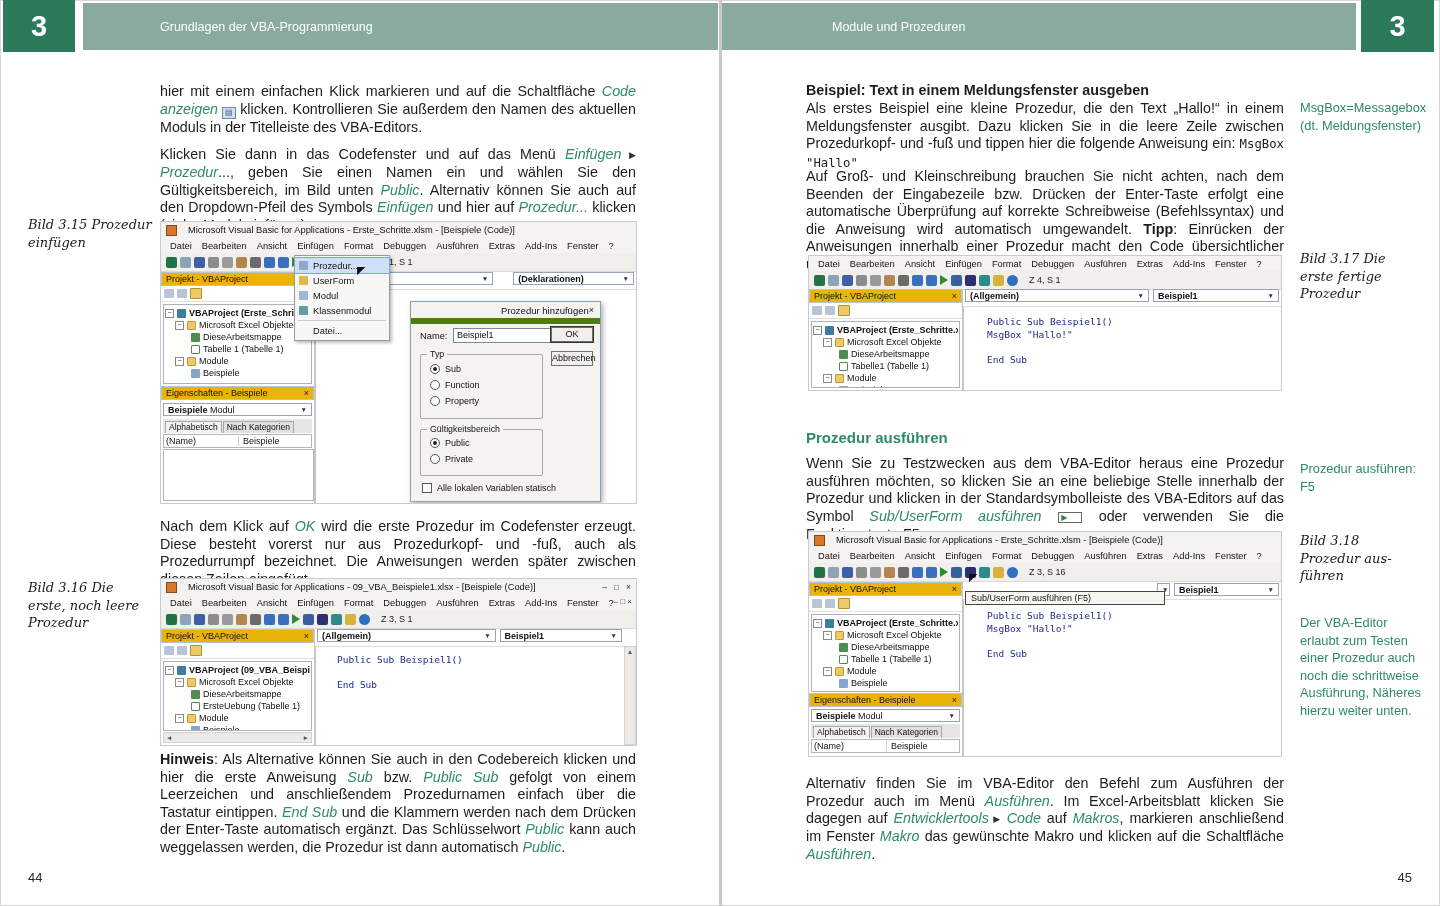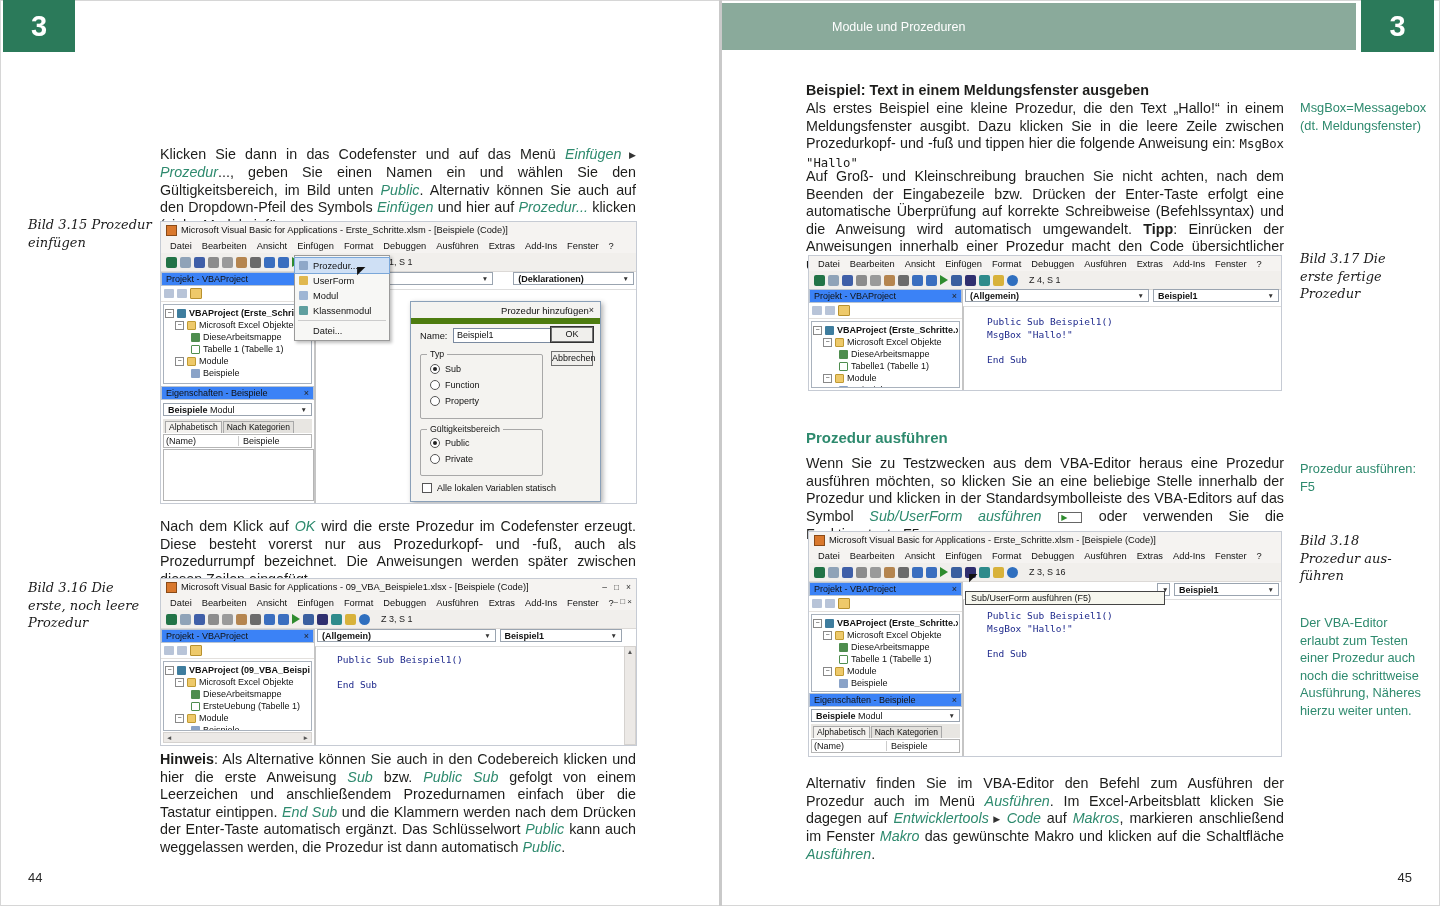--- a/index.html
+++ b/index.html
@@ -18,30 +18,30 @@
   .seg-arrow{font-size:9px;color:#333;vertical-align:1.5px;}
   .seg-runbtn{color:#2e8b2e;font-size:8px;border:1px solid #666;padding:0 2px;margin:0 1px;vertical-align:1px;}
   .seg-icon{display:inline-block;background:#d4e0ee;border:1px solid #6a87ad;color:#35567d;font-size:8px;line-height:10px;padding:0 2px;margin-left:4px;vertical-align:-1px;}
   .caption{font-family:"DejaVu Serif","Liberation Serif",serif;font-style:italic;font-size:13px;line-height:17.5px;color:#1b1b1b;}
   .gnote{color:#2e8a6e;font-size:12.8px;line-height:17.5px;}
   .headline{font-weight:bold;font-size:14.3px;color:#1d1d1b;}
   .headline.green{color:#2e8a6e;font-size:15px;}
   .pagenum{font-size:13px;color:#2a2a2a;}
   
   .vbawin{position:absolute;background:#fff;border:1px solid #c6cbd4;font-size:9.5px;color:#111;overflow:hidden;}
-  .vb-title{position:absolute;left:0;top:0;right:0;height:16px;background:#f5f3f1;display:flex;align-items:center;gap:4px;padding:0 5px;border-bottom:5px solid #a3a3a3;font-size:9.3px;white-space:nowrap;overflow:hidden;}
+  .vb-title{position:absolute;left:0;top:0;right:0;height:16px;background:#f5f3f1;display:flex;align-items:center;gap:11px;padding:0 5px;border-bottom:5px solid #a3a3a3;font-size:9.3px;white-space:nowrap;overflow:hidden;}
   .vb-appicon{width:9px;height:9px;background:#d9782d;border:1px solid #8a4a17;flex:none;}
   .vb-winbtns{margin-left:auto;display:flex;gap:7px;font-size:8.5px;color:#333;flex:none;}
   .vb-menu{position:absolute;left:0;right:0;height:15px;background:#f5f3f1;display:flex;align-items:center;padding:0 4px;border-bottom:1px solid #e4e1de;white-space:nowrap;overflow:hidden;}
   .vb-menu-item{padding:0 5px;font-size:9.3px;}
   .vb-toolbar{position:absolute;left:0;right:0;height:18px;background:#f1efec;display:flex;align-items:center;padding:0 5px;border-bottom:1px solid #dcd9d6;gap:3px;}
   .ti{width:11px;height:11px;border-radius:2px;flex:none;display:inline-block;}
   .ti-run{width:0;height:0;border-left:8px solid #2e8b2e;border-top:5px solid transparent;border-bottom:5px solid transparent;border-radius:0;background:none!important;}
   .vb-pos{margin-left:8px;font-size:9px;color:#222;white-space:nowrap;}
-  .vb-panelhead{background:#3b82f6;border:1px solid #b9c4d2;display:flex;align-items:center;justify-content:space-between;padding:0 4px;font-size:9px;box-sizing:border-box;}
+  .vb-panelhead{background:#eab308;border:1px solid #b9c4d2;display:flex;align-items:center;justify-content:space-between;padding:0 4px;font-size:9px;box-sizing:border-box;}
   .vb-x{font-size:9px;line-height:9px;color:#222;}
   .viewicons{display:flex;gap:3px;align-items:center;padding:2px 3px;border-bottom:1px solid #e3e0dd;box-sizing:border-box;}
   .vi{width:10px;height:9px;background:#b8c4d8;border-radius:1px;}
   .vi.folder{background:#eec96a;border:1px solid #b8912f;}
   .vb-treebox{border:1px solid #a9b2bd;background:#fff;overflow:hidden;box-sizing:border-box;padding:2px 1px;}
   .trow{display:flex;align-items:center;gap:3px;height:12px;white-space:nowrap;overflow:hidden;font-size:9px;}
   .troot{font-weight:bold;}
   .texp{width:7px;height:7px;border:1px solid #888;background:#fff;font-size:7px;line-height:6px;text-align:center;flex:none;color:#333;}
   .tico{width:9px;height:9px;flex:none;border-radius:1px;}
   .i-proj{background:#3e7d9e;}
@@ -83,27 +83,31 @@
 </style>
 </head>
 <body>
 
 <div class="spread">
   <div class="divider"></div>
 
   <div class="abs chapterbox" style="left:3px;top:0;width:72px;height:52px">
       <span>3</span>
     </div>
+  <div class="abs band" style="left:83px;top:3px;width:635px;height:47px;padding-left:77px;box-sizing:border-box">
+      <span>Grundlagen der VBA-Programmierung</span>
+    </div>
   <div class="abs band" style="left:722px;top:3px;width:634px;height:47px;padding-left:110px;box-sizing:border-box">
       <span>Module und Prozeduren</span>
     </div>
   <div class="abs chapterbox" style="left:1361px;top:0;width:73px;height:52px">
       <span>3</span>
     </div>
 
+  <div class="abs para" style="left:160px;top:83px;width:476px"><span>hier mit einem einfachen Klick markieren und auf die Schaltfläche </span><span class="seg-em">Code anzeigen</span><span class="seg-icon">▤</span><span> klicken. Kontrollieren Sie außerdem den Namen des aktuellen Moduls in der Titelleiste des VBA-Editors.</span></div>
   <div class="abs para" style="left:160px;top:146px;width:476px"><span>Klicken Sie dann in das Codefenster und auf das Menü </span><span class="seg-em">Einfügen</span><span class="seg-arrow"> ▶ </span><span class="seg-em">Prozedur</span><span>..., geben Sie einen Namen ein und wählen Sie den Gültigkeitsbereich, im Bild unten </span><span class="seg-em">Public</span><span>. Alternativ können Sie auch auf den Dropdown-Pfeil des Symbols </span><span class="seg-em">Einfügen</span><span> und hier auf </span><span class="seg-em">Prozedur...</span><span> klicken (siehe Modul einfügen).</span></div>
   <div class="abs caption" style="left:28px;top:216px;width:125px">Bild 3.15 Prozedur einfügen</div>
   <div class="abs para" style="left:160px;top:518px;width:476px"><span>Nach dem Klick auf </span><span class="seg-em">OK</span><span> wird die erste Prozedur im Codefenster erzeugt. Diese besteht vorerst nur aus Prozedurkopf- und -fuß, auch als Prozedurrumpf bezeichnet. Die Anweisungen werden später zwischen diesen Zeilen eingefügt.</span></div>
   <div class="abs caption" style="left:28px;top:579px;width:125px">Bild 3.16 Die erste, noch leere Prozedur</div>
   <div class="abs para" style="left:160px;top:751px;width:476px"><span class="seg-b">Hinweis</span><span>: Als Alternative können Sie auch in den Codebereich klicken und hier die erste Anweisung </span><span class="seg-em">Sub</span><span> bzw. </span><span class="seg-em">Public Sub</span><span> gefolgt von einem Leerzeichen und anschließendem Prozedurnamen einfach über die Tastatur eintippen. </span><span class="seg-em">End Sub</span><span> und die Klammern werden nach dem Drücken der Enter-Taste automatisch ergänzt. Das Schlüsselwort </span><span class="seg-em">Public</span><span> kann auch weggelassen werden, die Prozedur ist dann automatisch </span><span class="seg-em">Public</span><span>.</span></div>
   <div class="abs pagenum" style="left:28px;top:870px">44</div>
 
   <div class="vbawin" style="left:160px;top:221px;width:475px;height:281px">
     <div class="vb-title">
       <span class="vb-appicon"></span>

